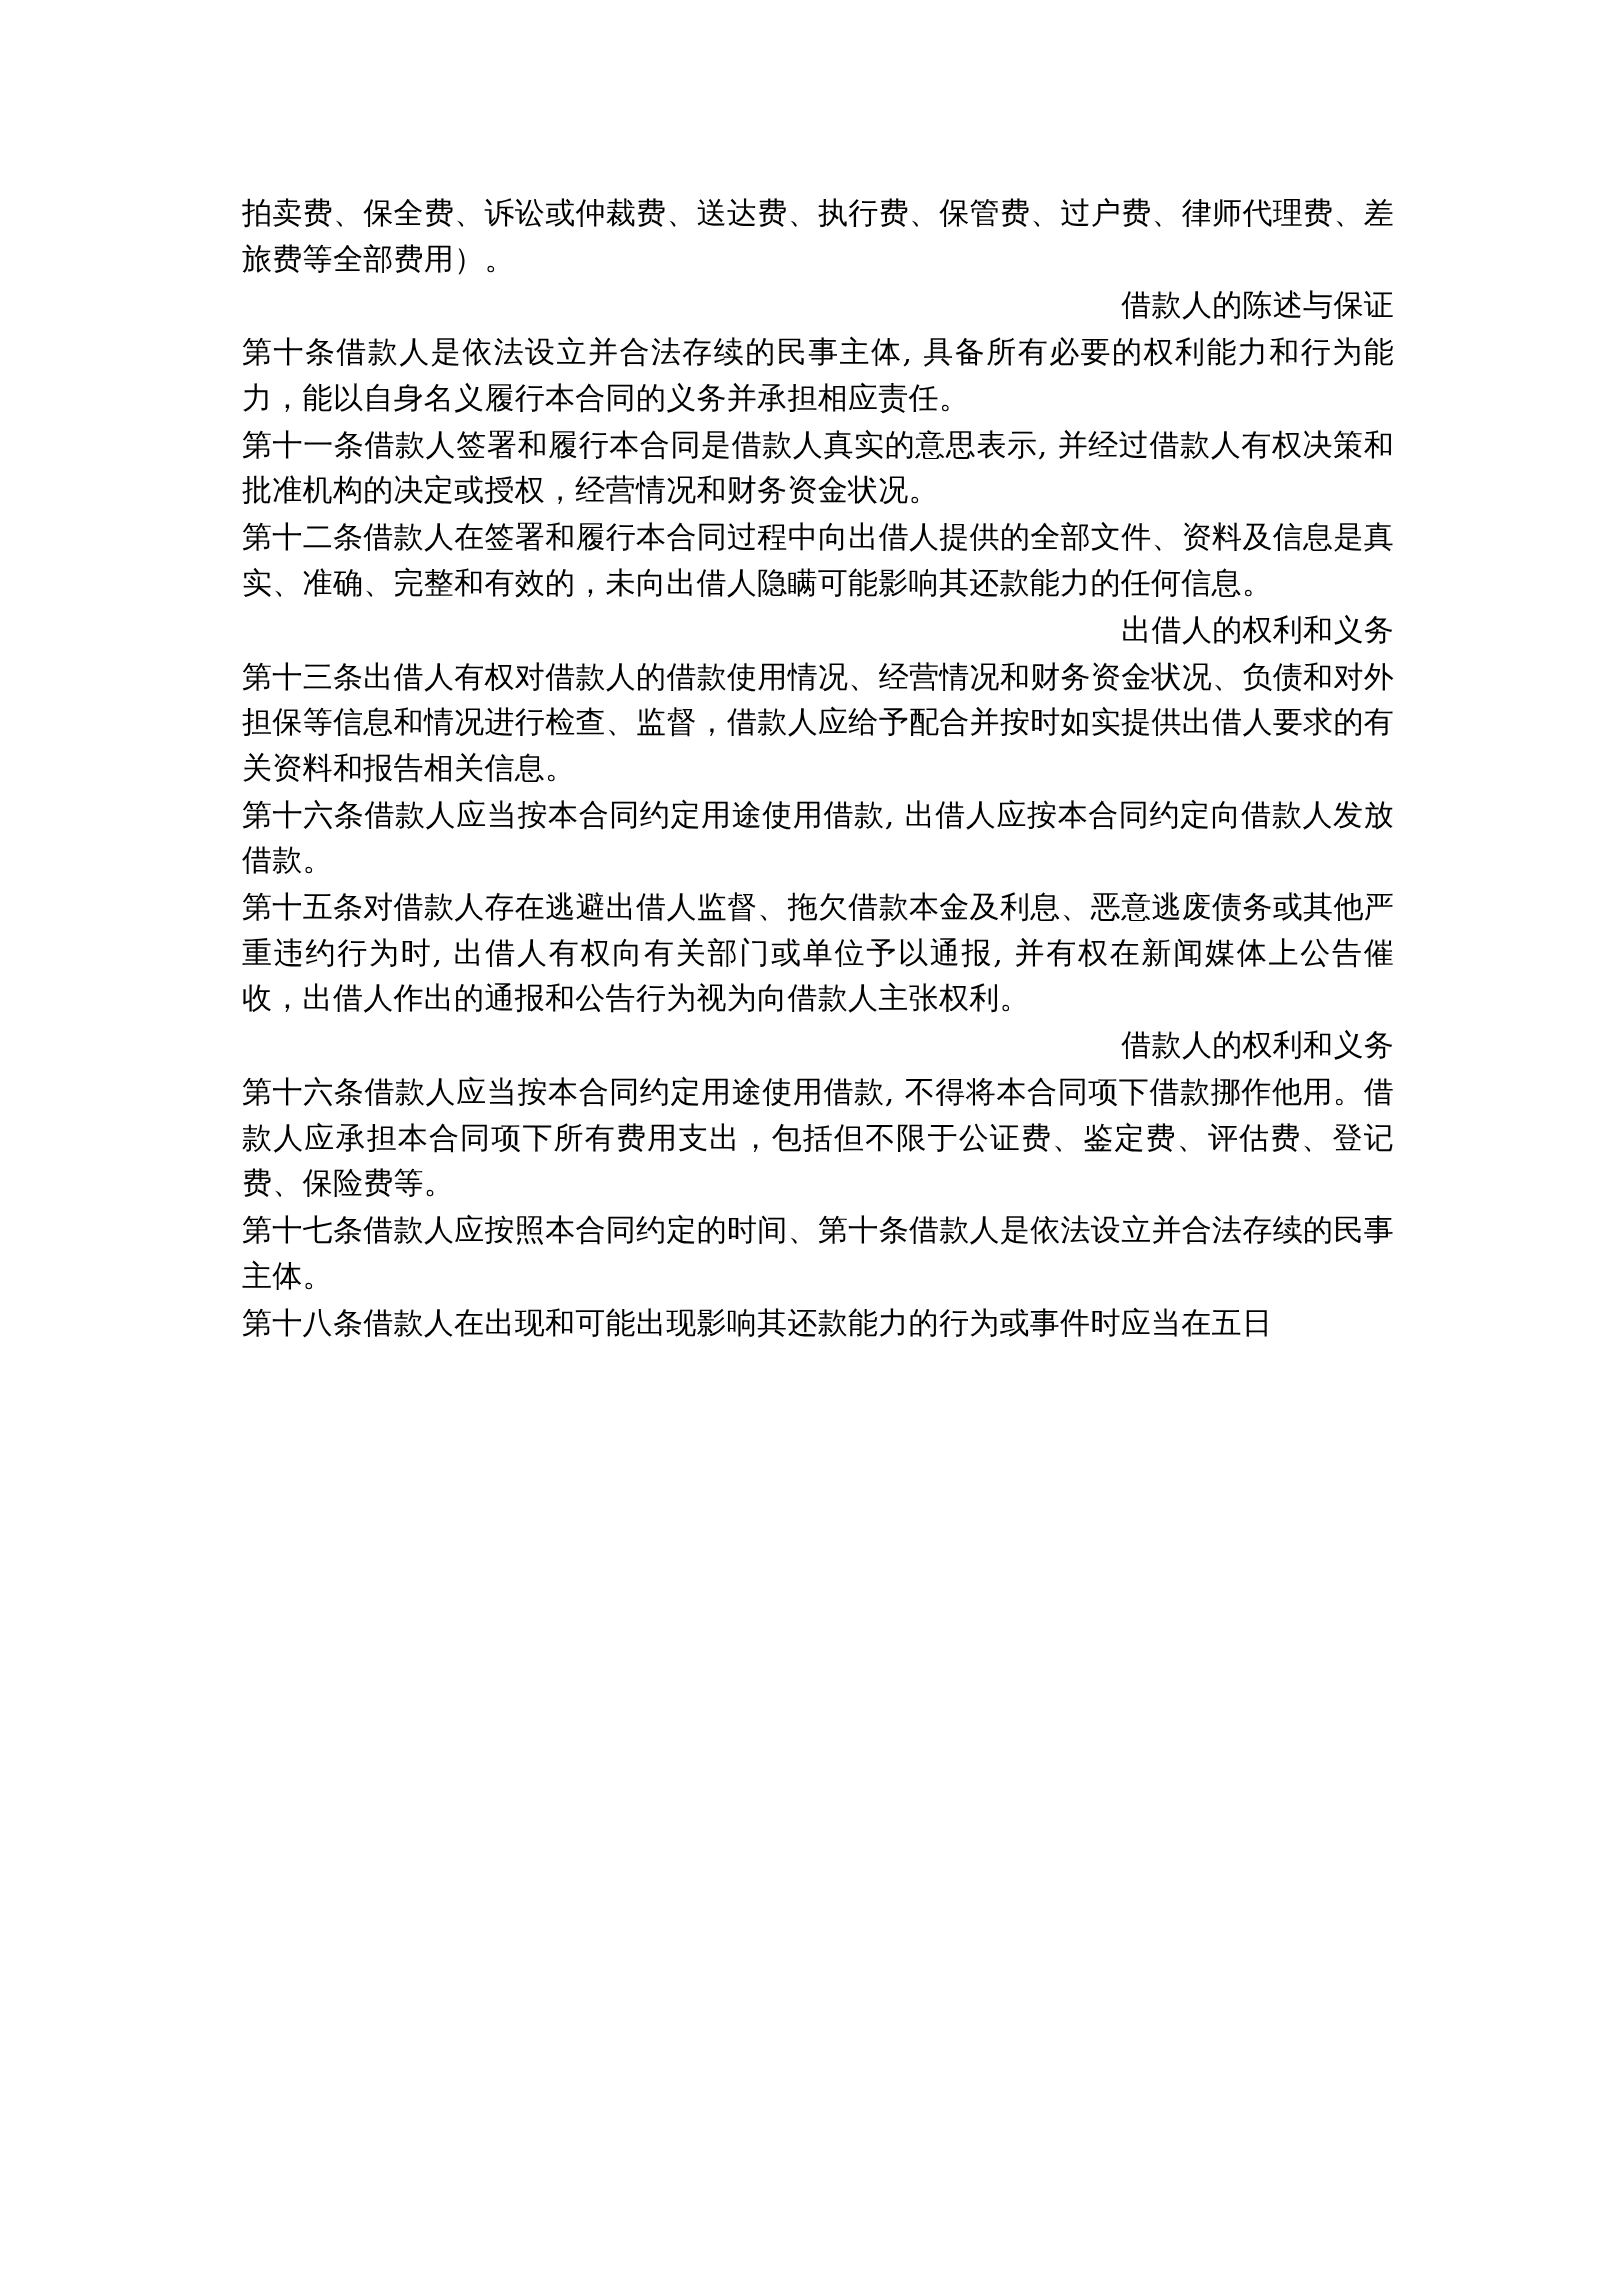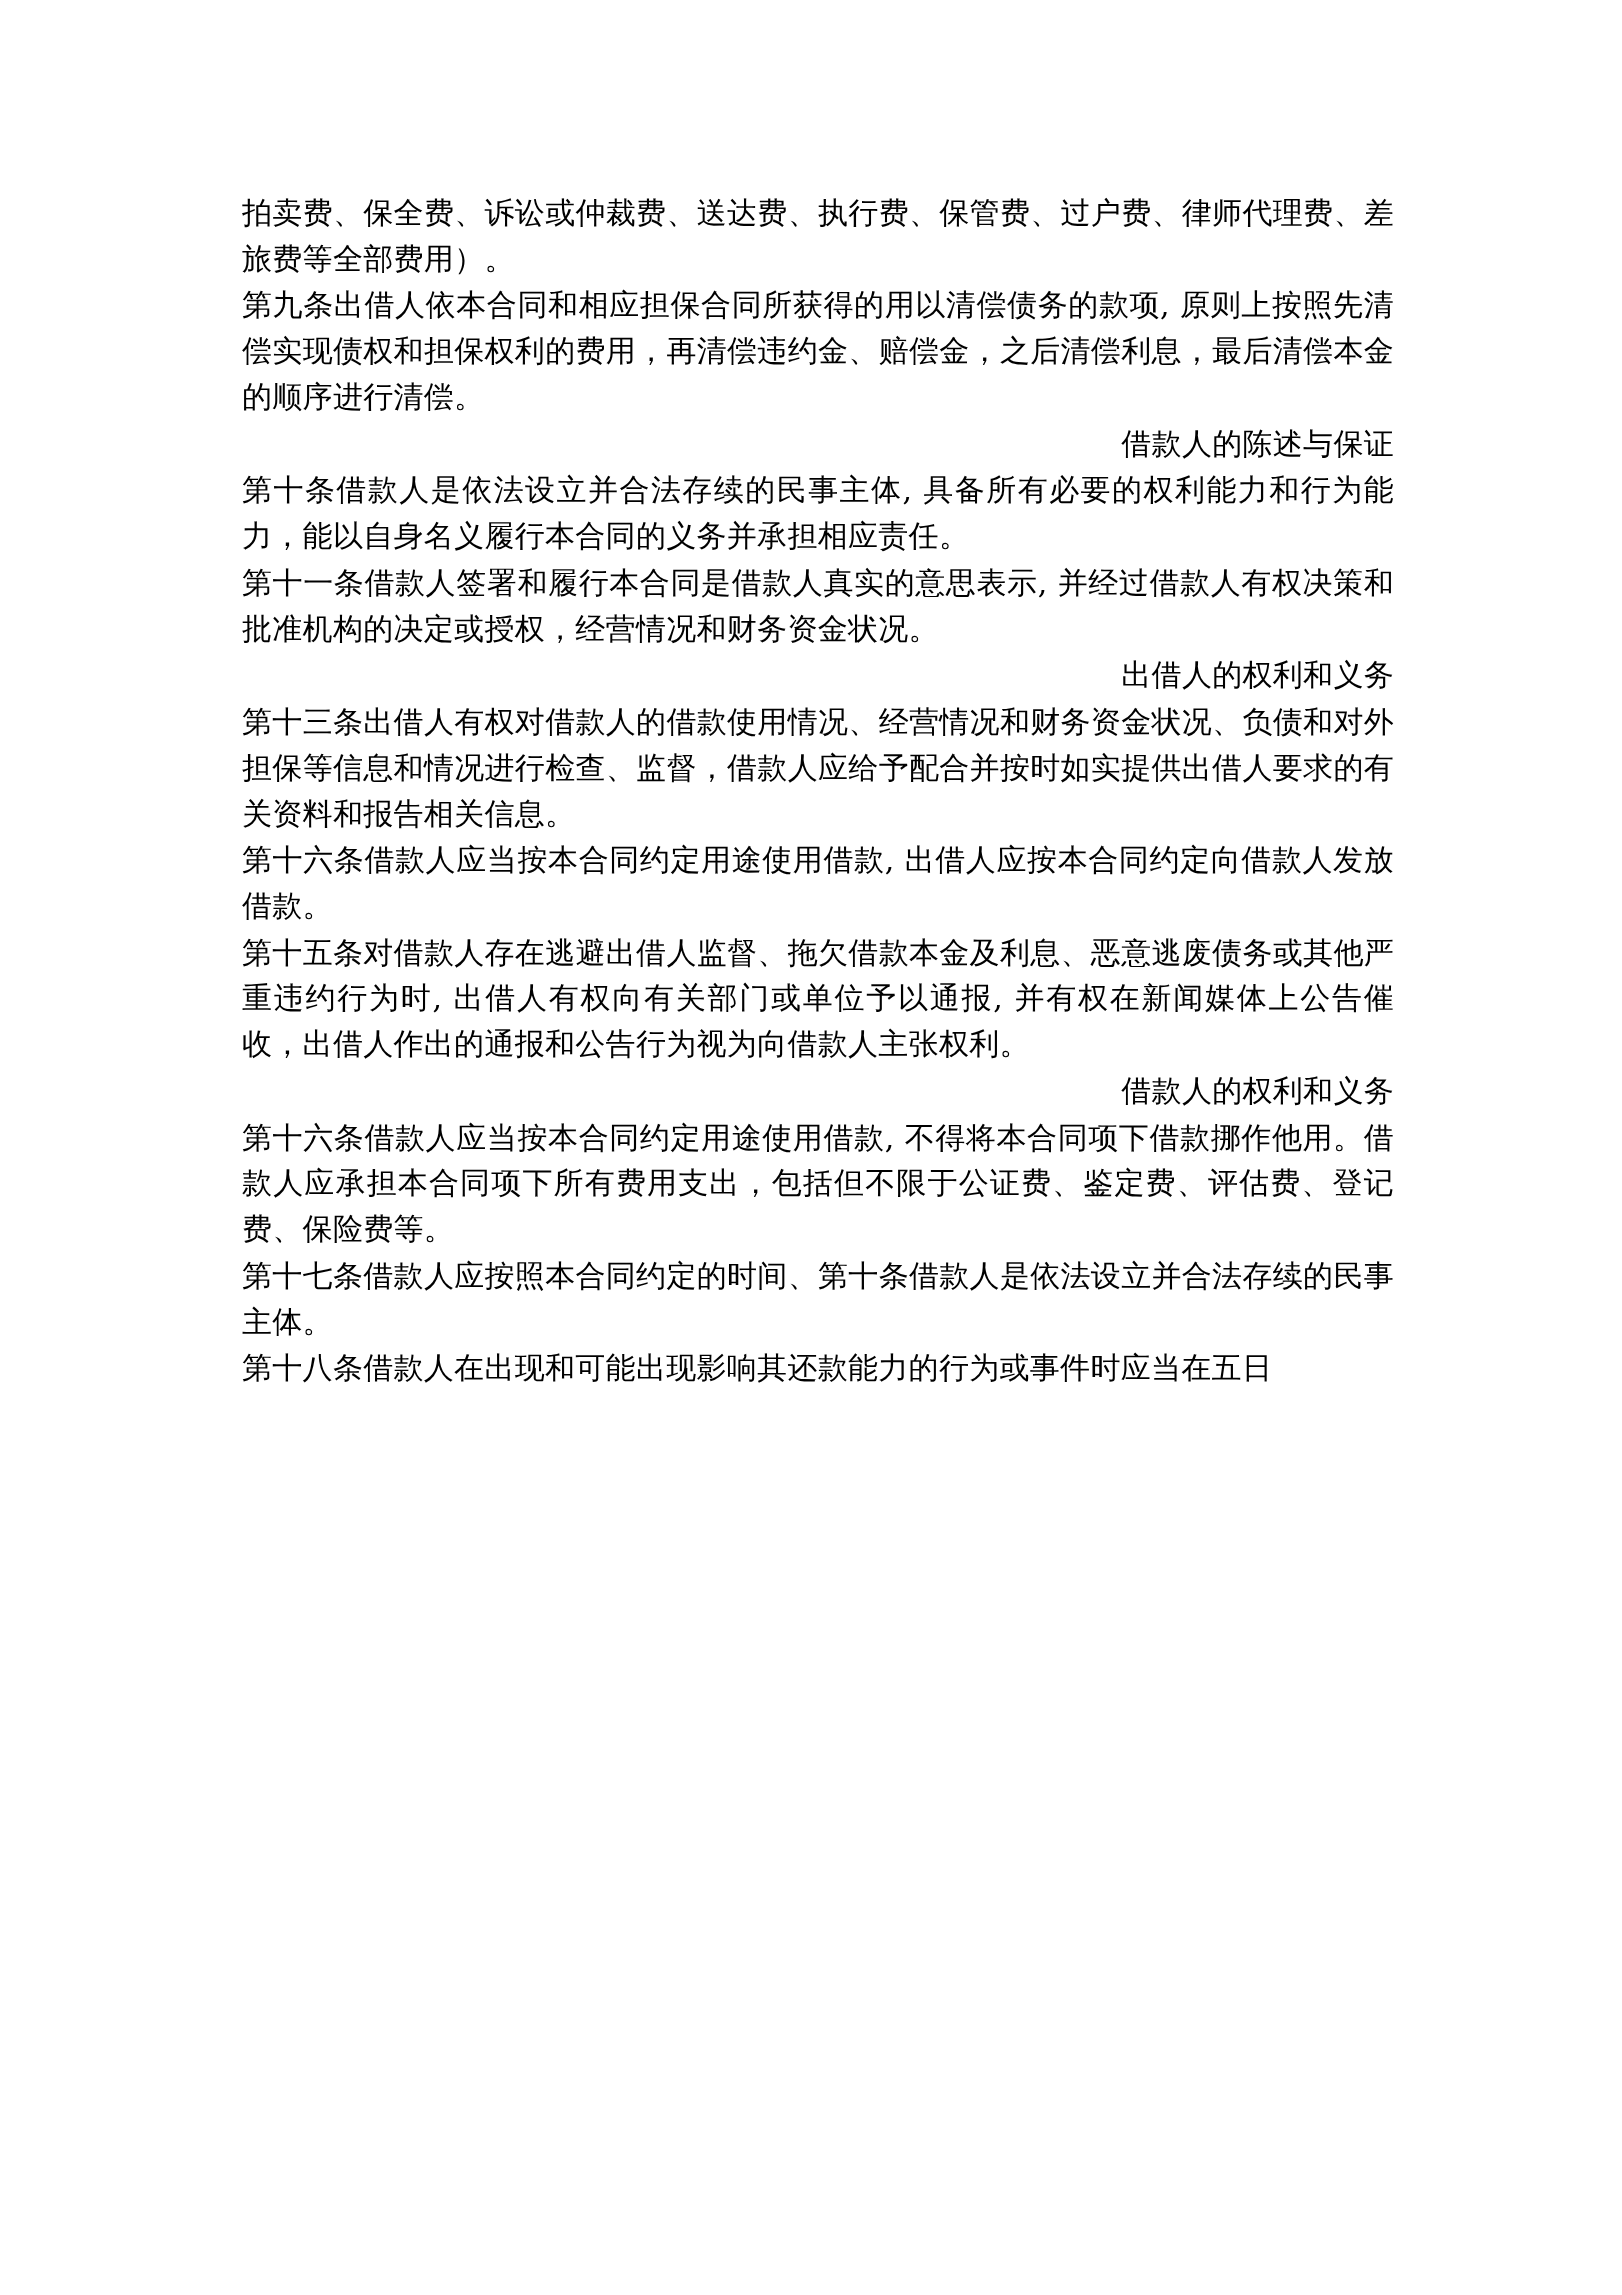--- a/index.html
+++ b/index.html
@@ -42,28 +42,28 @@
   }
 </style>
 </head>
 <body>
 
 <div class="page">
   <div class="content">
 
     <p class="para">拍卖费、保全费、诉讼或仲裁费、送达费、执行费、保管费、过户费、律师代理费、差旅费等全部费用）。</p>
 
-    <p class="para">第九条出借人依本合同和相应担保合同所获得的用以清偿债务的款项, 原则上按照先清偿实现债权和担保权利的费用，再清偿违约金、赔偿金，之后清偿利息，最后清偿本金的顺序进行清偿。</p>
 
     <p class="para heading">借款人的陈述与保证</p>
 
     <p class="para">第十条借款人是依法设立并合法存续的民事主体, 具备所有必要的权利能力和行为能力，能以自身名义履行本合同的义务并承担相应责任。</p>
 
     <p class="para">第十一条借款人签署和履行本合同是借款人真实的意思表示, 并经过借款人有权决策和批准机构的决定或授权，经营情况和财务资金状况。</p>
 
+    <p class="para">第十二条借款人在签署和履行本合同过程中向出借人提供的全部文件、资料及信息是真实、准确、完整和有效的，未向出借人隐瞒可能影响其还款能力的任何信息。</p>
 
     <p class="para heading">出借人的权利和义务</p>
 
     <p class="para">第十三条出借人有权对借款人的借款使用情况、经营情况和财务资金状况、负债和对外担保等信息和情况进行检查、监督，借款人应给予配合并按时如实提供出借人要求的有关资料和报告相关信息。</p>
 
     <p class="para">第十六条借款人应当按本合同约定用途使用借款, 出借人应按本合同约定向借款人发放借款。</p>
 
     <p class="para">第十五条对借款人存在逃避出借人监督、拖欠借款本金及利息、恶意逃废债务或其他严重违约行为时, 出借人有权向有关部门或单位予以通报, 并有权在新闻媒体上公告催收，出借人作出的通报和公告行为视为向借款人主张权利。</p>
 
     <p class="para heading">借款人的权利和义务</p>

